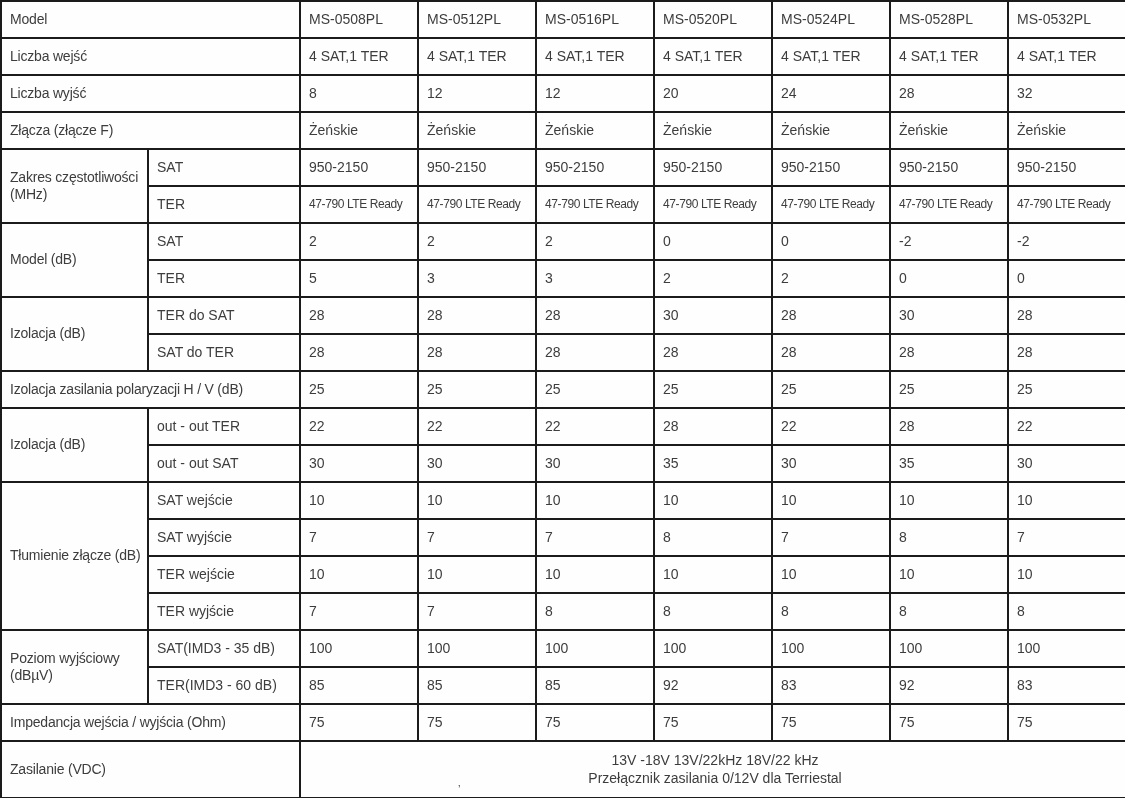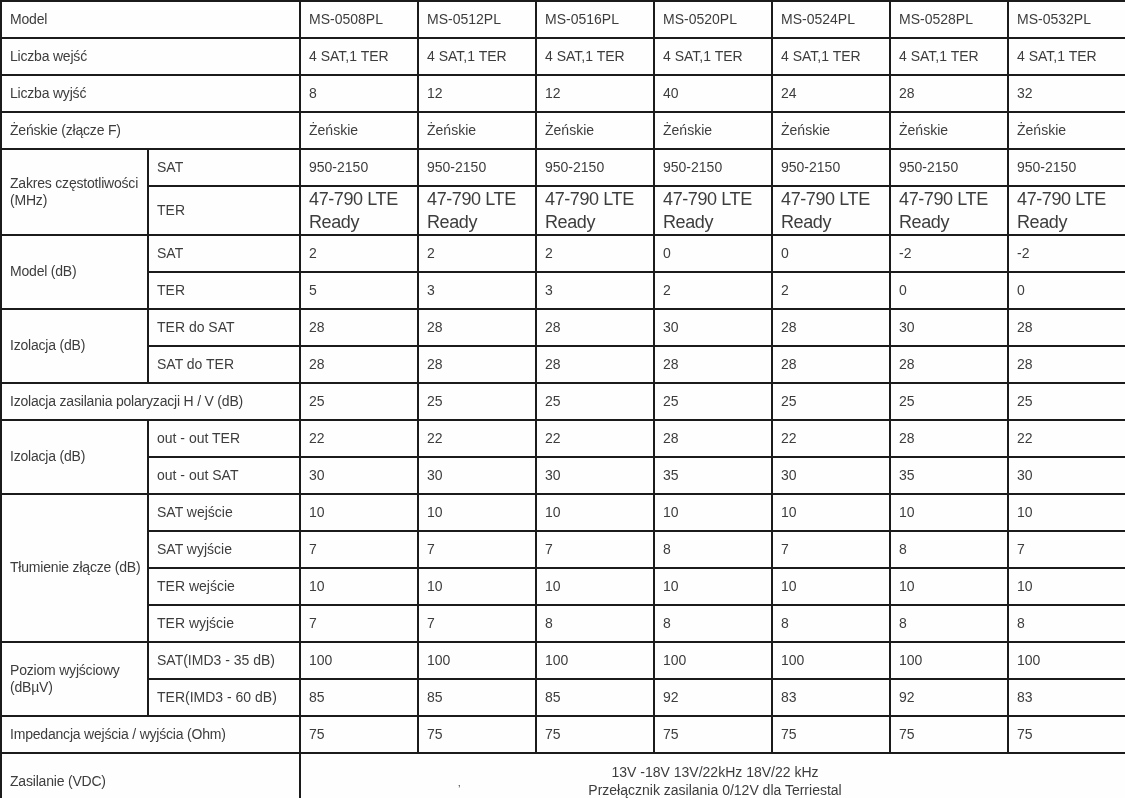--- a/index.html
+++ b/index.html
@@ -22,21 +22,21 @@
     vertical-align: middle;
     background: #fefefe;
     white-space: pre-line;
     line-height: 1.25;
     overflow: hidden;
   }
   table.spec tr { height: 37px; }
   table.spec tr.tall { height: 57px; }
   td.k-label, td.k-sub, td.k-header { background: #d2d2d2; }
   td.k-label { letter-spacing: -0.2px; border-radius: 8px; }
-  td.tight { font-size: 18px; letter-spacing: -0.4px; }
+  td.tight { font-size: 12px; letter-spacing: -0.4px; }
   td.k-power {
     text-align: center;
     line-height: 1.45;
     padding: 1px 4px;
   }
   .stray {
     position: absolute;
     left: 458px;
     top: 776px;
     font-size: 11px;
@@ -78,27 +78,27 @@
           <td class="k-data">4 SAT,1 TER</td>
           <td class="k-data">4 SAT,1 TER</td>
           <td class="k-data">4 SAT,1 TER</td>
           <td class="k-data">4 SAT,1 TER</td>
         </tr>
         <tr>
           <td colspan="2" class="k-label">Liczba wyjść</td>
           <td class="k-data">8</td>
           <td class="k-data">12</td>
           <td class="k-data">12</td>
-          <td class="k-data">40</td>
+          <td class="k-data">20</td>
           <td class="k-data">24</td>
           <td class="k-data">28</td>
           <td class="k-data">32</td>
         </tr>
         <tr>
-          <td colspan="2" class="k-label">Żeńskie (złącze F)</td>
+          <td colspan="2" class="k-label">Złącza (złącze F)</td>
           <td class="k-data">Żeńskie</td>
           <td class="k-data">Żeńskie</td>
           <td class="k-data">Żeńskie</td>
           <td class="k-data">Żeńskie</td>
           <td class="k-data">Żeńskie</td>
           <td class="k-data">Żeńskie</td>
           <td class="k-data">Żeńskie</td>
         </tr>
         <tr>
           <td rowspan="2" class="k-label">Zakres częstotliwości

